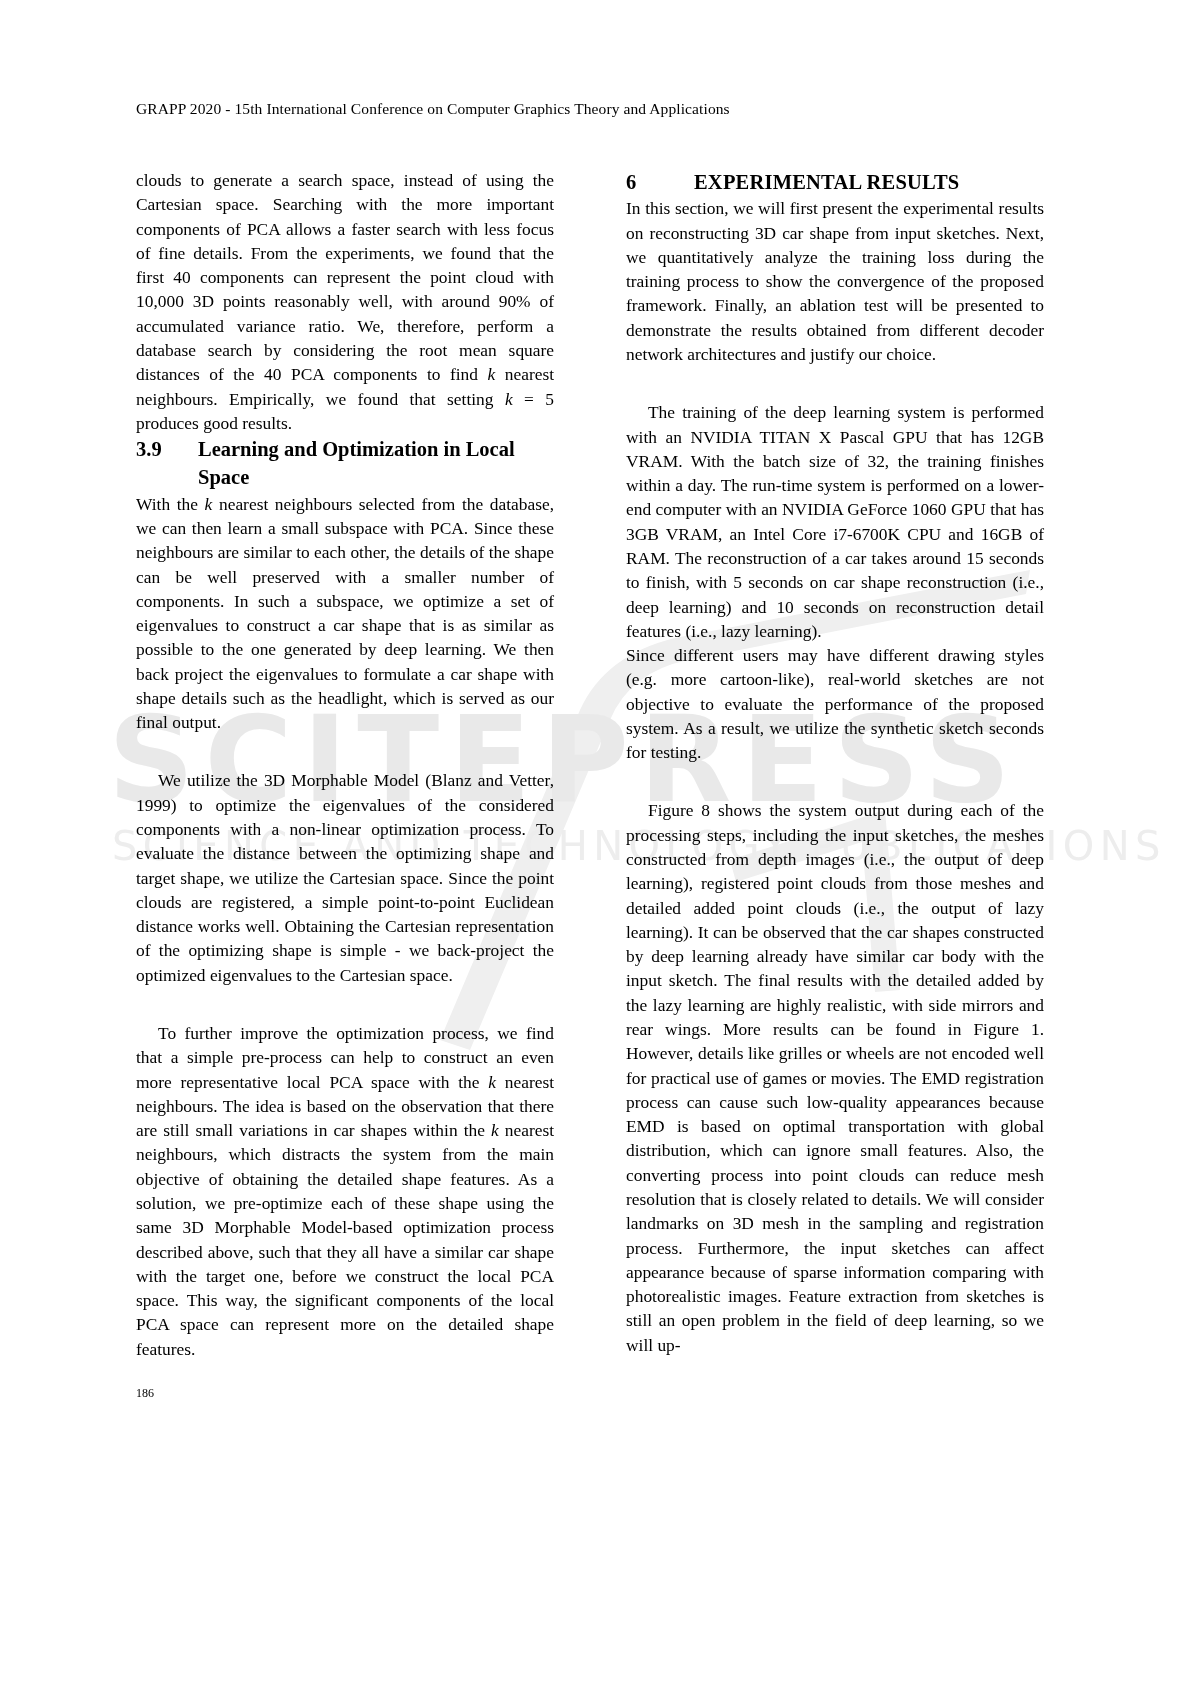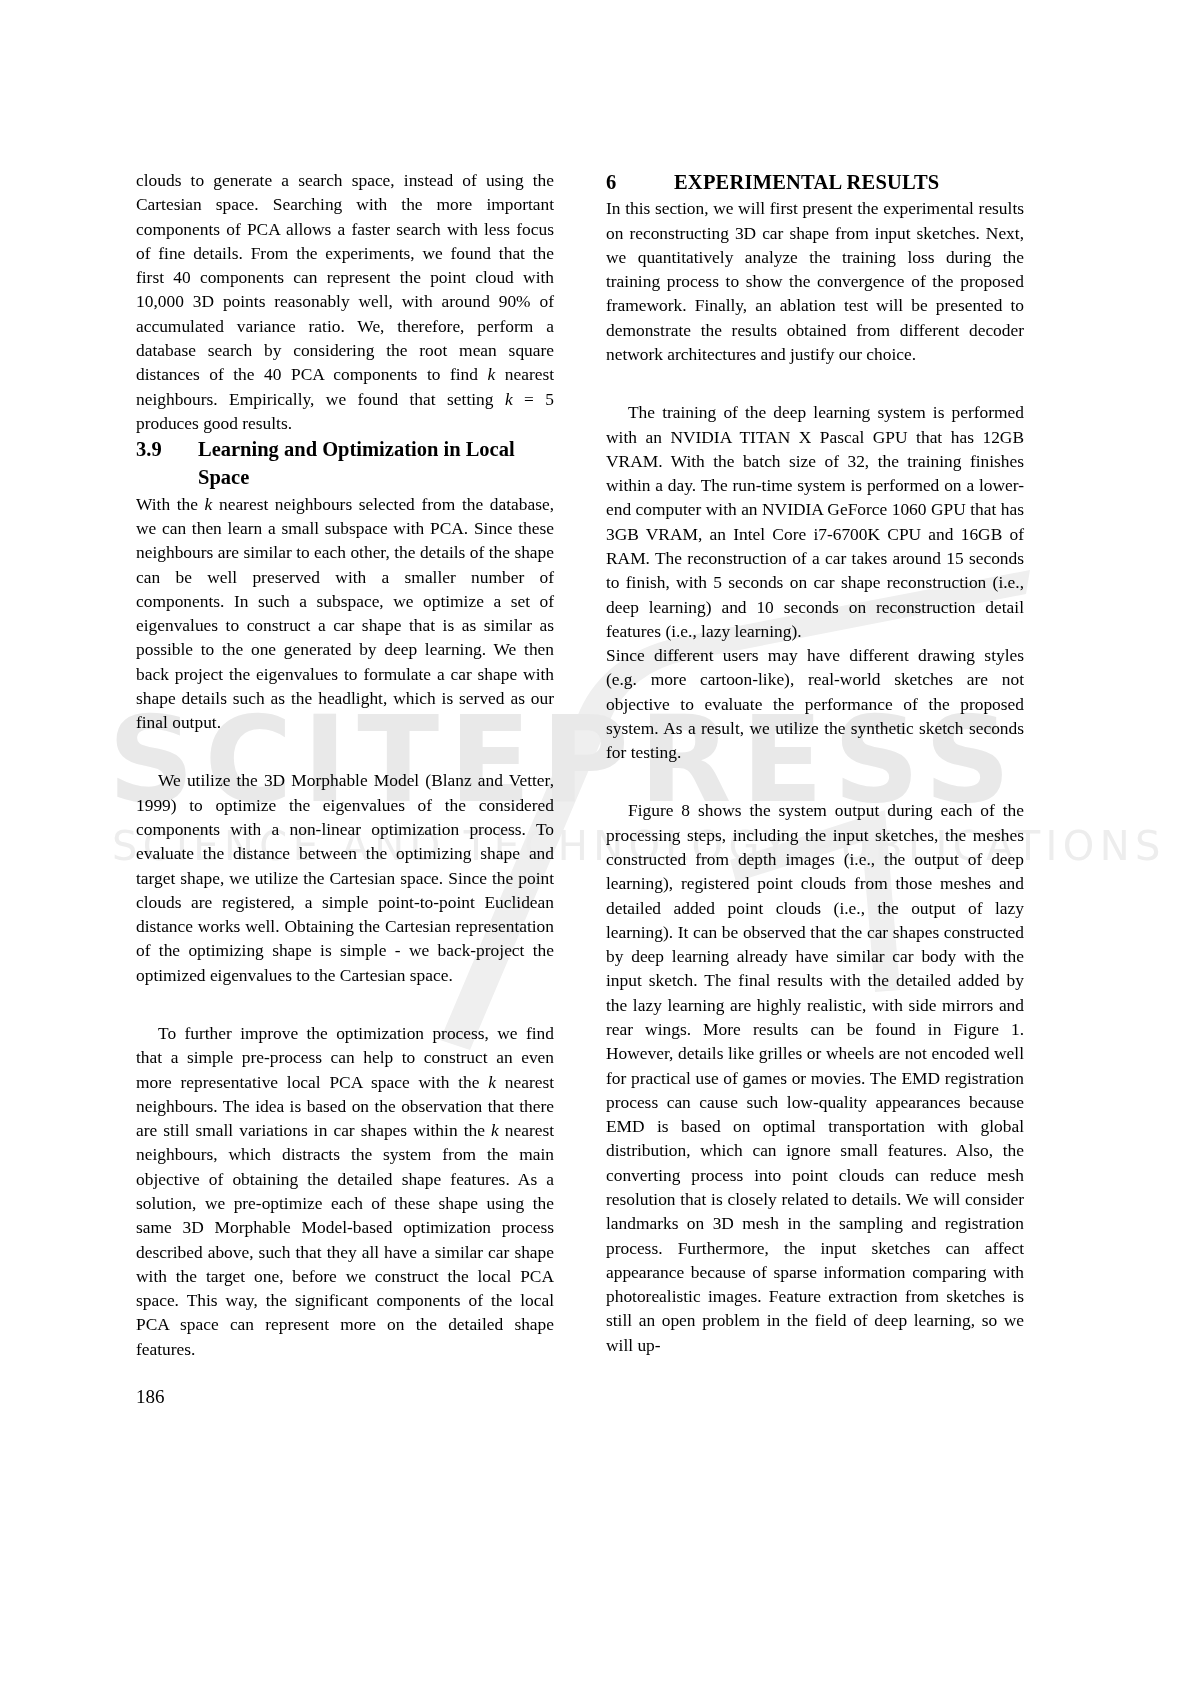--- a/index.html
+++ b/index.html
@@ -74,21 +74,21 @@
     z-index: 2;
   }
 
   
   .columns {
     position: absolute;
     left: 136px;
     top: 168px;
     width: 924px;
     display: flex;
-    gap: 52px;
+    gap: 72px;
     z-index: 2;
   }
   .col {
     width: 418px;
   }
 
   p.body {
     margin: 0;
     font-size: 17.4px;
     line-height: 1.395;
@@ -125,38 +125,39 @@
 
   i.mathvar {
     font-style: italic;
   }
 
   
   .page-number {
     position: absolute;
     left: 136px;
     top: 1386px;
-    font-size: 19px;
+    font-size: 12px;
     z-index: 2;
   }
 </style>
 </head>
 <body>
 
 <div class="page">
 
   <div class="watermark-layer">
     <svg class="wm-swoosh" viewBox="0 0 620 520" xmlns="http://www.w3.org/2000/svg" aria-hidden="true">
       <path d="M10 480 L150 150 Q175 95 245 78 L600 10 L596 34 L258 100 Q200 112 180 160 L40 490 Z" fill="#efefef"></path>
       <path d="M300 300 L455 250 L470 430 L445 432 L432 282 L306 322 Z" fill="#efefef"></path>
     </svg>
     <div class="wm-scitepress">SCITEPRESS</div>
     <div class="wm-sub">SCIENCE AND TECHNOLOGY PUBLICATIONS</div>
   </div>
 
+  <div class="running-head">GRAPP 2020 - 15th International Conference on Computer Graphics Theory and Applications</div>
 
   <div class="columns">
 
     <div class="col">
 
       <p class="body"><span>clouds to generate a search space, instead of using the Cartesian space. Searching with the more important components of PCA allows a faster search with less focus of fine details. From the experiments, we found that the first 40 components can represent the point cloud with 10,000 3D points reasonably well, with around 90% of accumulated variance ratio. We, therefore, perform a database search by considering the root mean square distances of the 40 PCA components to find </span><i class="mathvar">k</i><span> nearest neighbours. Empirically, we found that setting </span><i class="mathvar">k</i><span> = 5 produces good results.</span></p>
 
       <h2 class="section sp-before-h">
         <span class="num">3.9</span>
         <span class="ttl">Learning and Optimization in Local Space</span>

